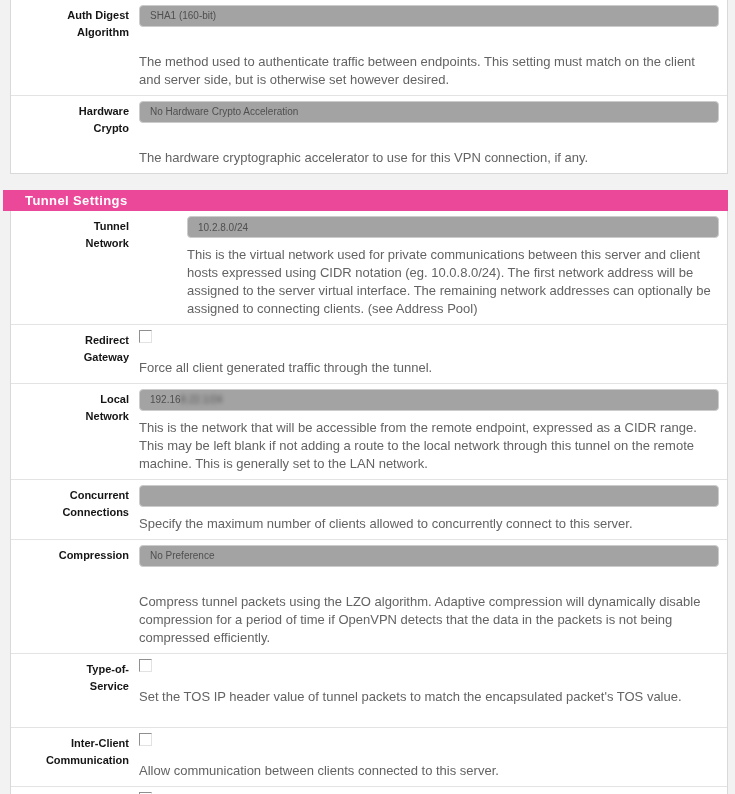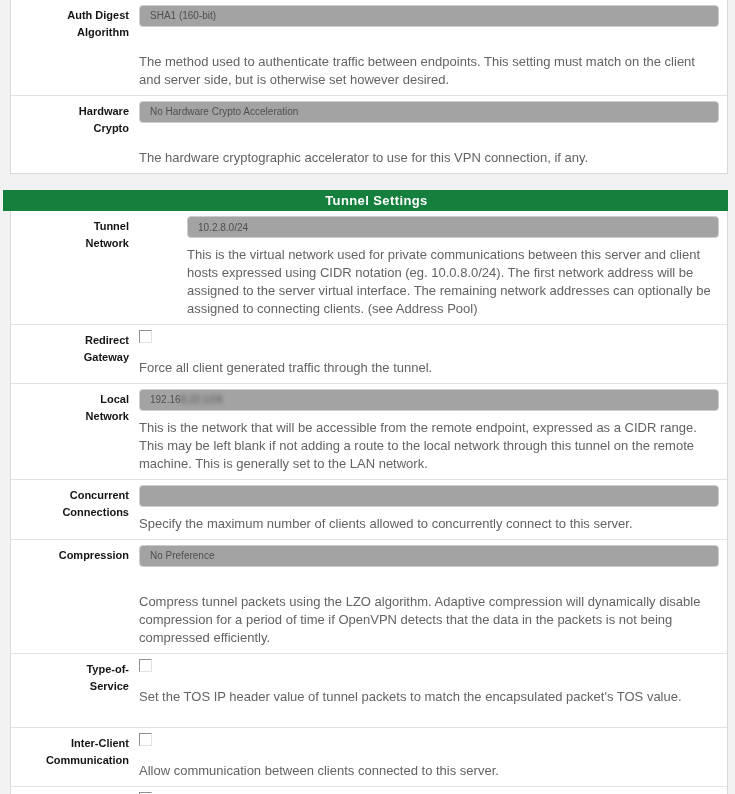--- a/index.html
+++ b/index.html
@@ -5,23 +5,23 @@
   html,body{margin:0;padding:0;}
   body{
     width:735px;height:794px;position:relative;overflow:hidden;
     background:#f2f2f2;
     font-family:"Liberation Sans",sans-serif;
   }
   .panel{margin:0 7px 0 10px;background:#ffffff;border:1px solid #d9d9d9;border-top:none;}
   .gap{height:16px;}
   .sec-header{
     margin:0 7px 0 3px;height:21px;box-sizing:border-box;
-    background:#15803d;color:#ffffff;
+    background:#ec4899;color:#ffffff;
     font-size:13px;font-weight:bold;line-height:21px;
-    padding-left:22px;letter-spacing:0.4px;text-align:center;
+    padding-left:22px;letter-spacing:0.4px;
   }
   .row{display:flex;border-bottom:1px solid #e3e3e3;box-sizing:border-box;}
   .row:last-child{border-bottom:none;}
   .lbl{
     flex:0 0 127px;width:127px;box-sizing:border-box;
     text-align:right;padding:7px 9px 0 0;
     font-size:11px;font-weight:bold;color:#151515;line-height:17px;
   }
   .ctl{flex:1;min-width:0;box-sizing:border-box;padding:5px 8px 6px 1px;font-size:13px;}
   .box{

